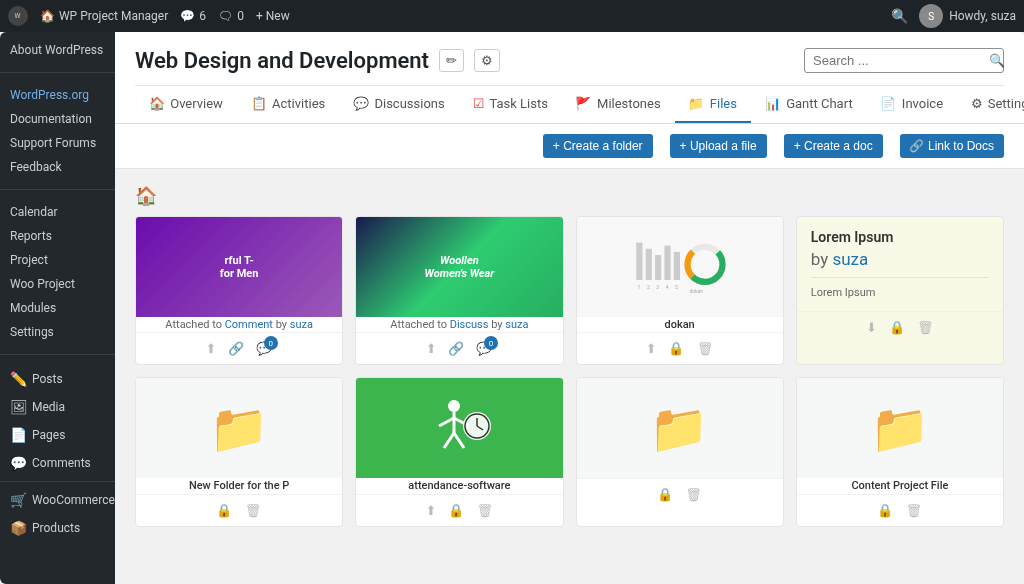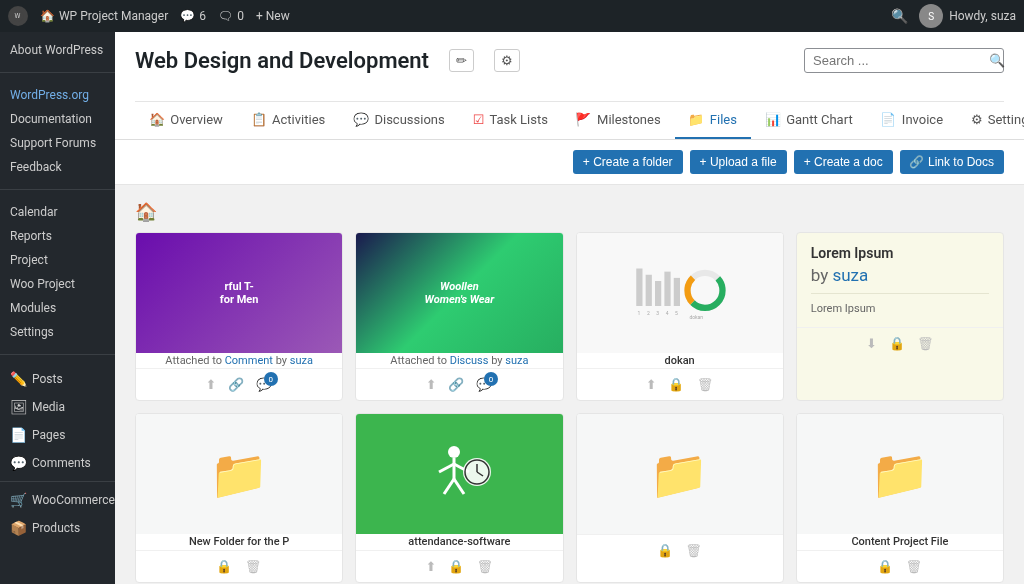--- a/index.html
+++ b/index.html
@@ -7,64 +7,64 @@
 
     
     #admin-bar { background: #1d2327; color: #ccc; height: 32px; display: flex; align-items: center; padding: 0 8px; gap: 12px; font-size: 12px; flex-shrink: 0; }
     #admin-bar .ab-item { color: #ccc; display: flex; align-items: center; gap: 4px; cursor: pointer; white-space: nowrap; }
     #admin-bar .ab-right { margin-left: auto; display: flex; align-items: center; gap: 10px; }
     #admin-bar .search-icon-bar { color: #ccc; cursor: pointer; font-size: 14px; }
     #admin-bar .avatar-wrap { display: flex; align-items: center; gap: 6px; color: #ccc; }
     #admin-bar .avatar-circle { width: 24px; height: 24px; border-radius: 50%; background: #888; display: flex; align-items: center; justify-content: center; color: #fff; font-size: 10px; }
 
     
-    #main-wrap { display: flex; flex: 1; overflow: hidden; }
+    #main-wrap { display: flex; flex: 1; overflow: hidden; border-radius: 6px; }
 
     
     #sidebar { width: 115px; background: #23282d; color: #ccc; flex-shrink: 0; overflow-y: auto; font-size: 12px; }
     #sidebar::-webkit-scrollbar { width: 4px; }
     .sidebar-section { padding: 6px 0; }
     .sidebar-item { padding: 6px 10px; cursor: pointer; display: flex; align-items: center; gap: 6px; color: #ccc; font-size: 12px; }
     .sidebar-item .si-icon { font-size: 14px; width: 16px; text-align: center; }
     .sidebar-divider { border-top: 1px solid #3a3f44; margin: 4px 0; }
     .sidebar-link-item { padding: 5px 10px; cursor: pointer; font-size: 12px; color: #ccc; }
     .sidebar-link-item.blue { color: #72aee6; }
 
     
     #content { flex: 1; overflow-y: auto; background: #f1f1f1; padding: 0; }
     #content::-webkit-scrollbar { width: 6px; }
 
     
     #project-header { background: #fff; padding: 16px 20px 0 20px; border-bottom: 1px solid #ddd; }
-    #project-title-row { display: flex; align-items: center; gap: 20px; margin-bottom: 28px; }
+    #project-title-row { display: flex; align-items: center; gap: 10px; margin-bottom: 12px; }
     #project-title { font-size: 22px; font-weight: 600; color: #1d2327; }
     .project-icon-btn { background: none; border: 1px solid #ccc; border-radius: 3px; padding: 3px 6px; cursor: pointer; color: #555; font-size: 13px; }
     #project-search { margin-left: auto; border: 1px solid #8c8f94; border-radius: 3px; padding: 4px 8px; font-size: 13px; width: 200px; color: #555; display: flex; align-items: center; }
     #project-search input { border: none; outline: none; flex: 1; font-size: 13px; color: #1d4ed8; background: transparent; }
     #project-search .search-icon { color: #8c8f94; }
 
     
     #tabs { display: flex; gap: 0; border-top: 1px solid #e5e5e5; }
     .tab-item { padding: 10px 14px; cursor: pointer; font-size: 13px; color: #555; display: flex; align-items: center; gap: 5px; border-bottom: 2px solid transparent; white-space: nowrap; }
     .tab-item.active { color: #2271b1; border-bottom: 2px solid #2271b1; }
     .tab-icon { font-size: 13px; }
 
     
-    #subheader { background: #fff; padding: 10px 20px; display: flex; justify-content: flex-end; gap: 7px; border-bottom: 1px solid #e5e5e5; }
+    #subheader { background: #fff; padding: 10px 20px; display: flex; justify-content: flex-end; gap: 17px; border-bottom: 1px solid #e5e5e5; }
     .action-btn { background: #2271b1; color: #fff; border: none; border-radius: 3px; padding: 5px 10px; font-size: 12px; cursor: pointer; display: flex; align-items: center; gap: 4px; }
 
     
     #files-area { padding: 10px 20px; }
     #home-icon-row { padding: 6px 0 10px 0; }
     .home-icon { font-size: 18px; color: #555; cursor: pointer; }
 
     
     #file-grid { display: grid; grid-template-columns: repeat(4, 1fr); gap: 12px; }
     .file-card { background: #fff; border: 1px solid #e5e5e5; border-radius: 4px; overflow: hidden; cursor: pointer; }
-    .file-card-preview { height: 120px; display: flex; align-items: center; justify-content: center; background: #f6f7f7; overflow: hidden; position: relative; }
+    .file-card-preview { height: 100px; display: flex; align-items: center; justify-content: center; background: #f6f7f7; overflow: hidden; position: relative; }
     .file-card-preview .folder-icon { font-size: 48px; color: #ccc; }
     .file-card-info { padding: 0 10px; font-size: 11px; color: #666; text-align: center; line-height: 1.4; }
     .file-card-info .file-name { color: #333; font-weight: 500; }
     .file-card-info .attach-info { font-size: 11px; }
     .file-card-info .attach-info a { color: #2271b1; }
     .file-card-actions { display: flex; justify-content: center; gap: 12px; padding: 8px; border-top: 1px solid #f0f0f0; }
     .file-action-icon { color: #bbb; font-size: 13px; cursor: pointer; position: relative; }
     .badge-sm { background: #2271b1; color: #fff; border-radius: 50%; width: 14px; height: 14px; font-size: 8px; display: flex; align-items: center; justify-content: center; position: absolute; top: -5px; right: -5px; }
 
     

